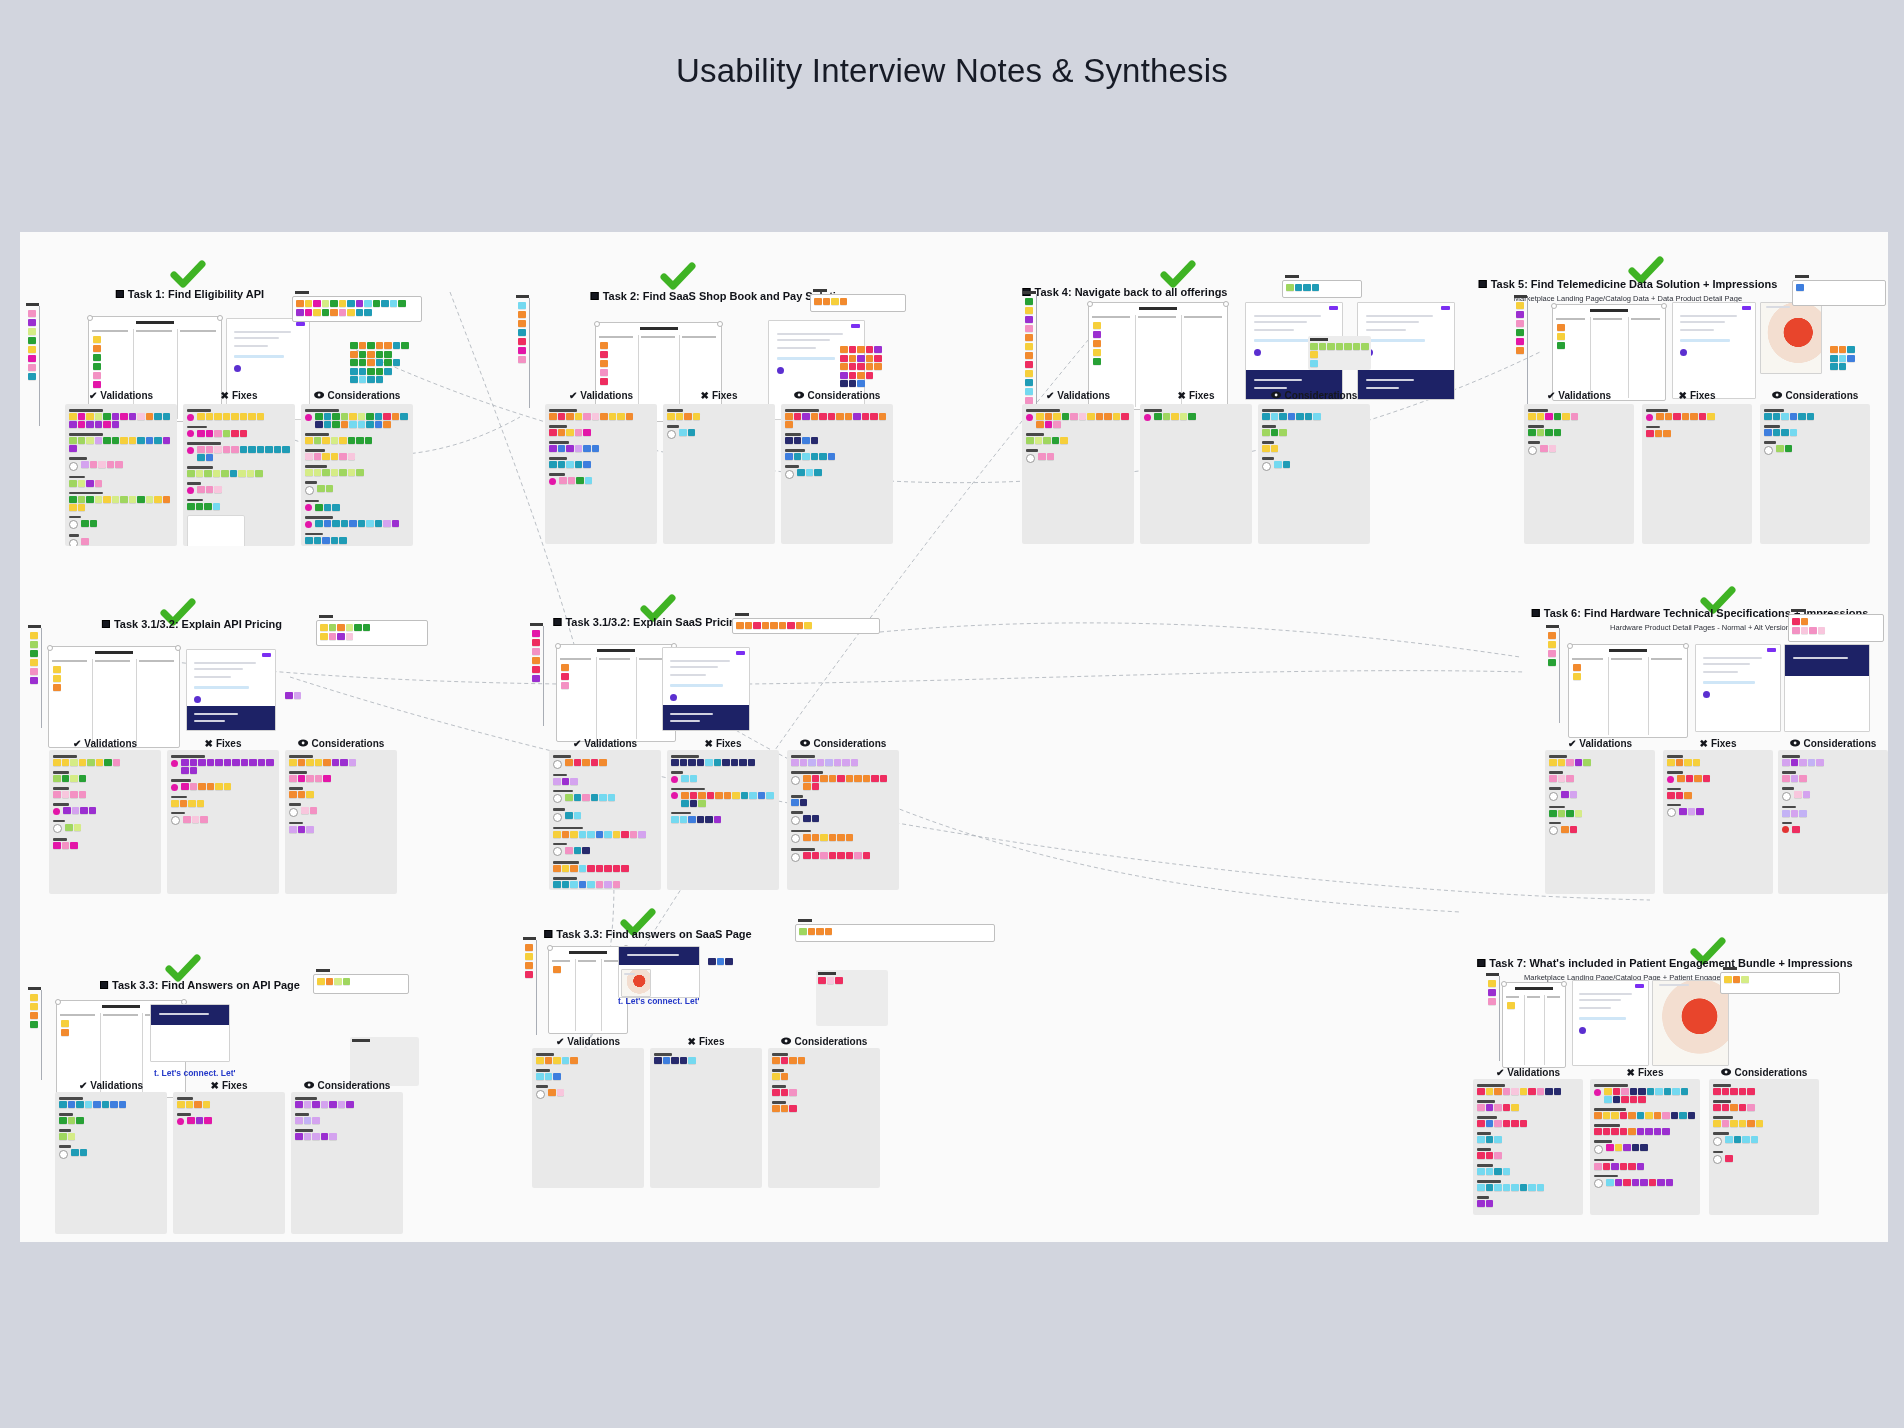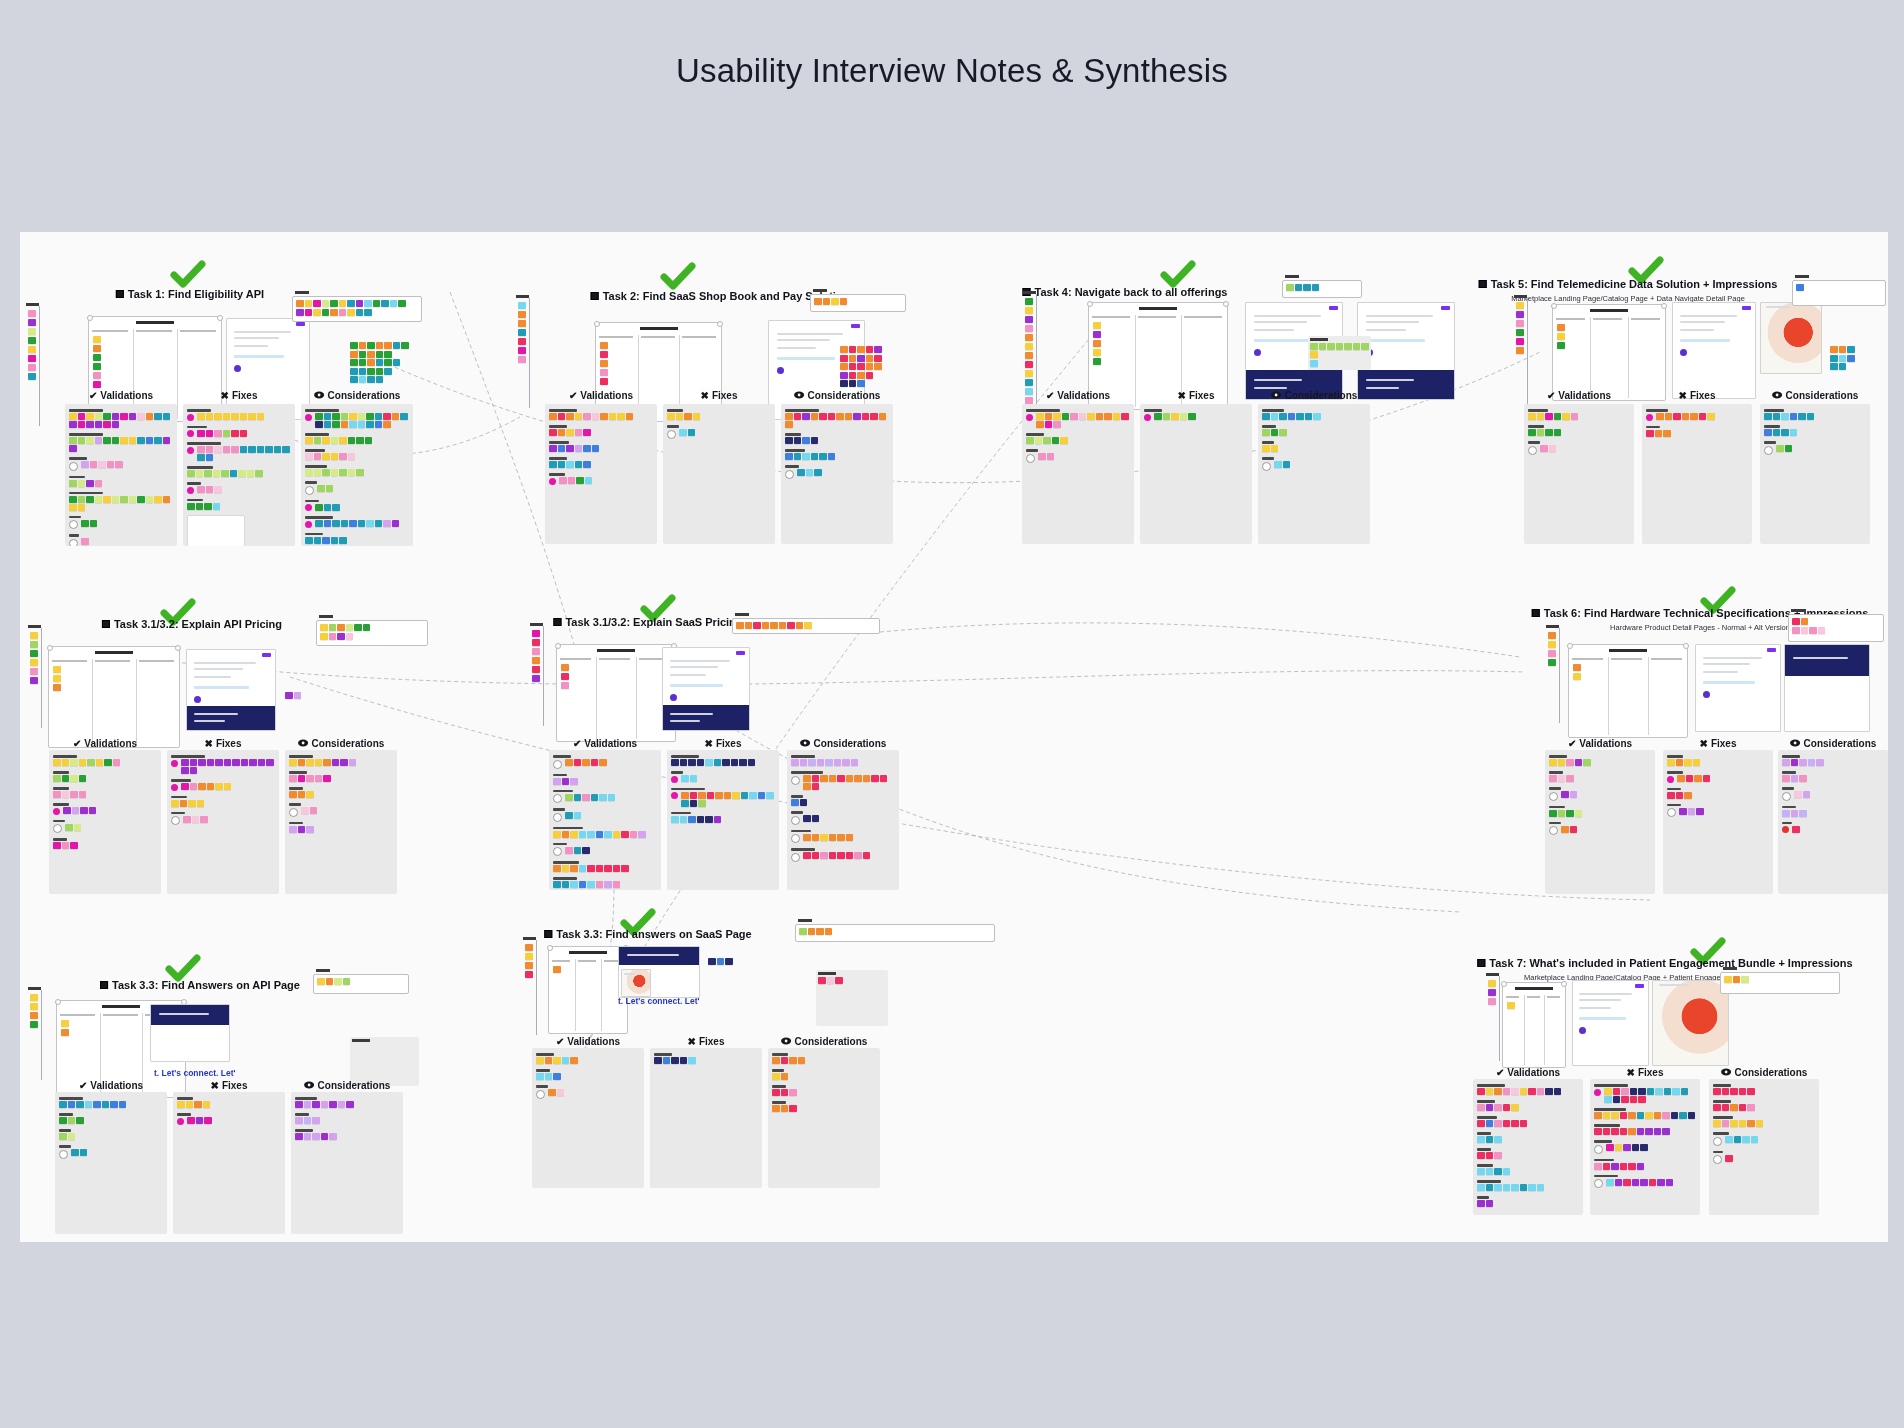--- a/index.html
+++ b/index.html
@@ -1000,21 +1000,21 @@
             </div>
           </div>
         </div>
       </div>
     </div>
     <div class="cluster">
       <div class="check" style="left: 1608px; top: 24px;"><svg width="36" height="28" viewBox="0 0 36 28">
           <polyline points="4,15 13,24 32,4" fill="none" stroke="#3fb324" stroke-width="7" stroke-linecap="round" stroke-linejoin="round"></polyline>
         </svg></div>
       <div class="task-title" style="left: 1608px; top: 46px;"><span class="sq"></span>Task 5: Find Telemedicine Data Solution + Impressions</div>
-      <div class="task-sub" style="left: 1608px; top: 62px;">Marketplace Landing Page/Catalog Page + Data Navigate Detail Page</div>
+      <div class="task-sub" style="left: 1608px; top: 62px;">Marketplace Landing Page/Catalog Data + Data Product Detail Page</div>
       <div class="strip" style="left: 1496px; top: 70px;">
         <div class="lbl"></div>
         <div class="line" style="height: 110px;"></div>
         <div class="stk" style="background: rgb(246, 207, 59);"></div>
         <div class="stk" style="background: rgb(155, 47, 208);"></div>
         <div class="stk" style="background: rgb(243, 145, 195);"></div>
         <div class="stk" style="background: rgb(39, 161, 53);"></div>
         <div class="stk" style="background: rgb(227, 22, 168);"></div>
         <div class="stk" style="background: rgb(242, 138, 46);"></div>
       </div>

